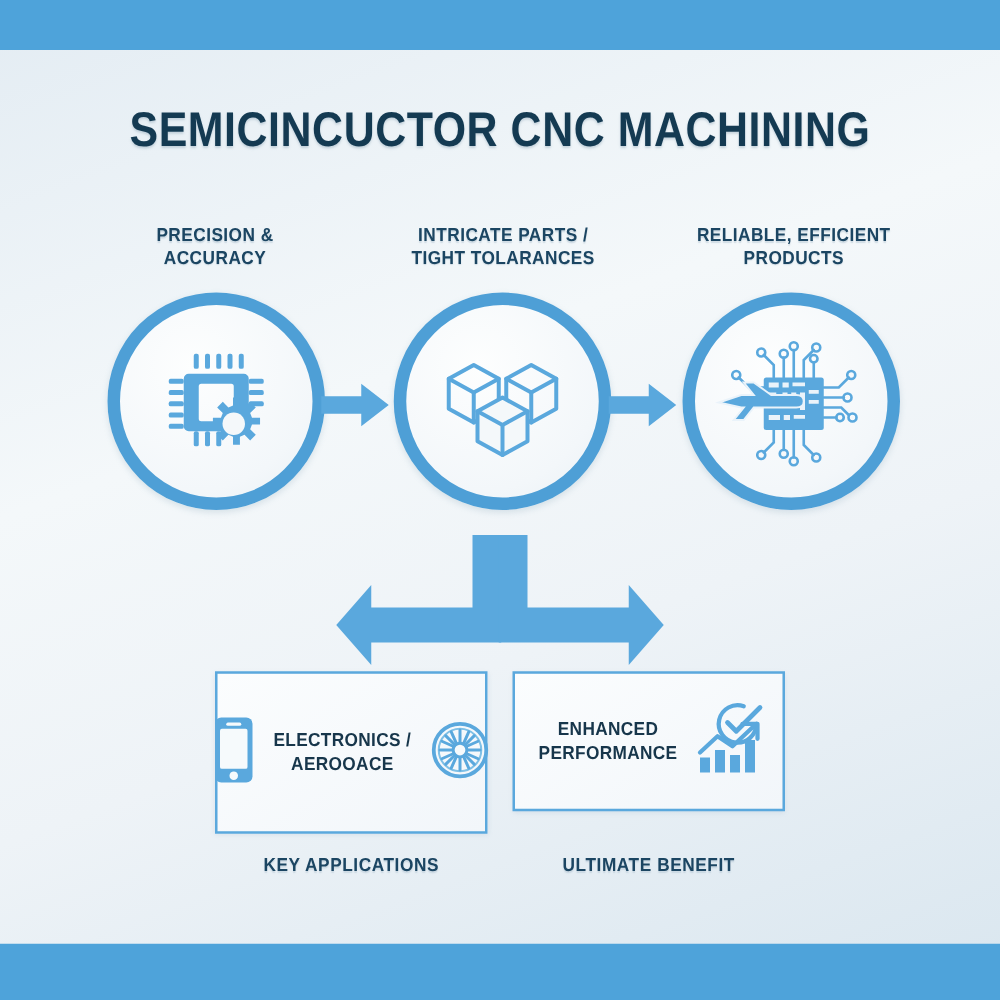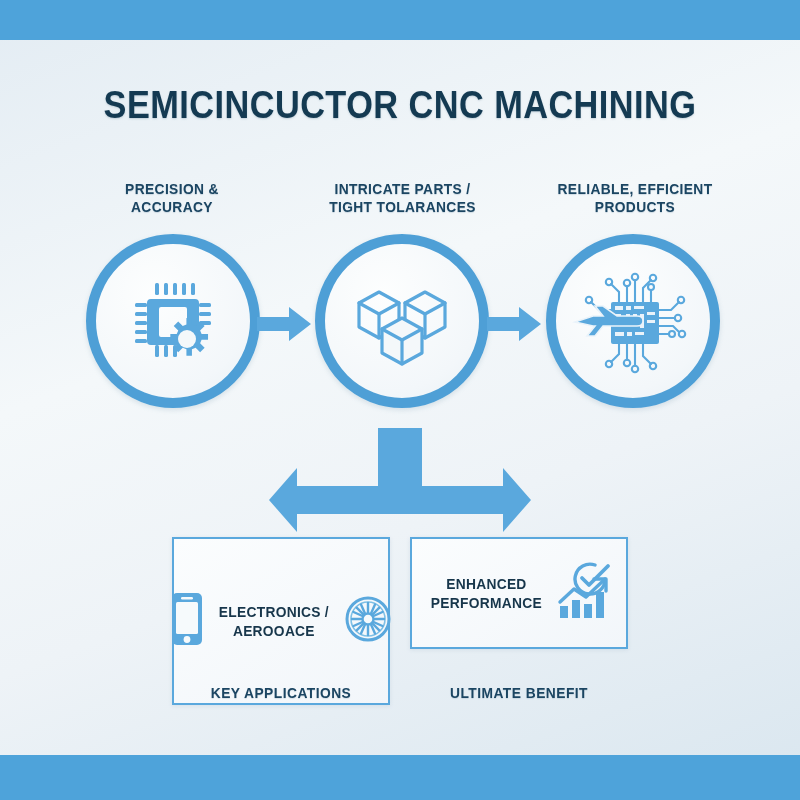--- a/index.html
+++ b/index.html
@@ -257,21 +257,21 @@
   </div>
 
   <svg class="arrow-svg" style="left:265px; top:428px;" width="150" height="115">
     <path d="M136,0 H113 V58 H32 V40 L4,72 L32,104 V86 H136 Z" fill="#5aa8dd"></path>
   </svg>
 
   <svg class="arrow-svg" style="left:385px; top:428px;" width="150" height="115">
     <path d="M14,0 H37 V58 H118 V40 L146,72 L118,104 V86 H14 Z" fill="#5aa8dd"></path>
   </svg>
 
-  <div class="benefit-box" style="left:172px; top:537px; width:218px; height:168px;">
+  <div class="benefit-box" style="left:172px; top:537px; width:218px; height:130px;">
     <div class="box-inner">
       <span>
         <svg width="34" height="56" viewBox="0 0 34 56" aria-hidden="true">
           <rect x="2" y="2" width="30" height="52" rx="5" fill="#5aa8dd"></rect>
           <rect x="6" y="11" width="22" height="32" rx="1.5" fill="#f6fafc"></rect>
           <rect x="11" y="6" width="12" height="2.6" rx="1.3" fill="#f6fafc"></rect>
           <circle cx="17" cy="48.5" r="3.4" fill="#f6fafc"></circle>
         </svg>
       </span>
       <span class="box-text">

